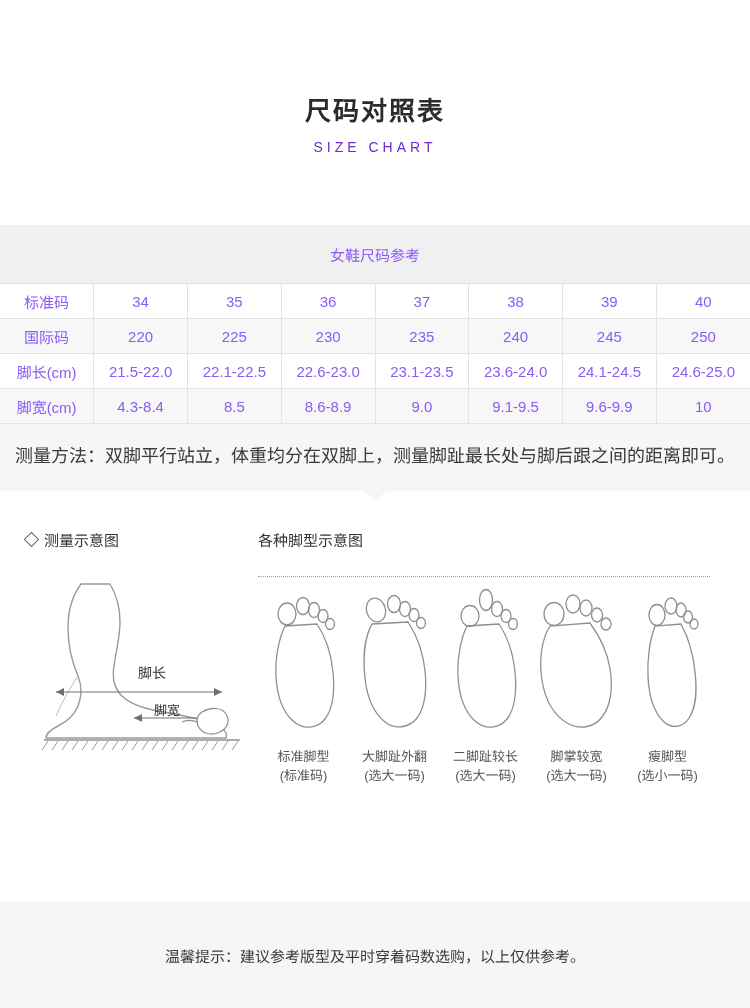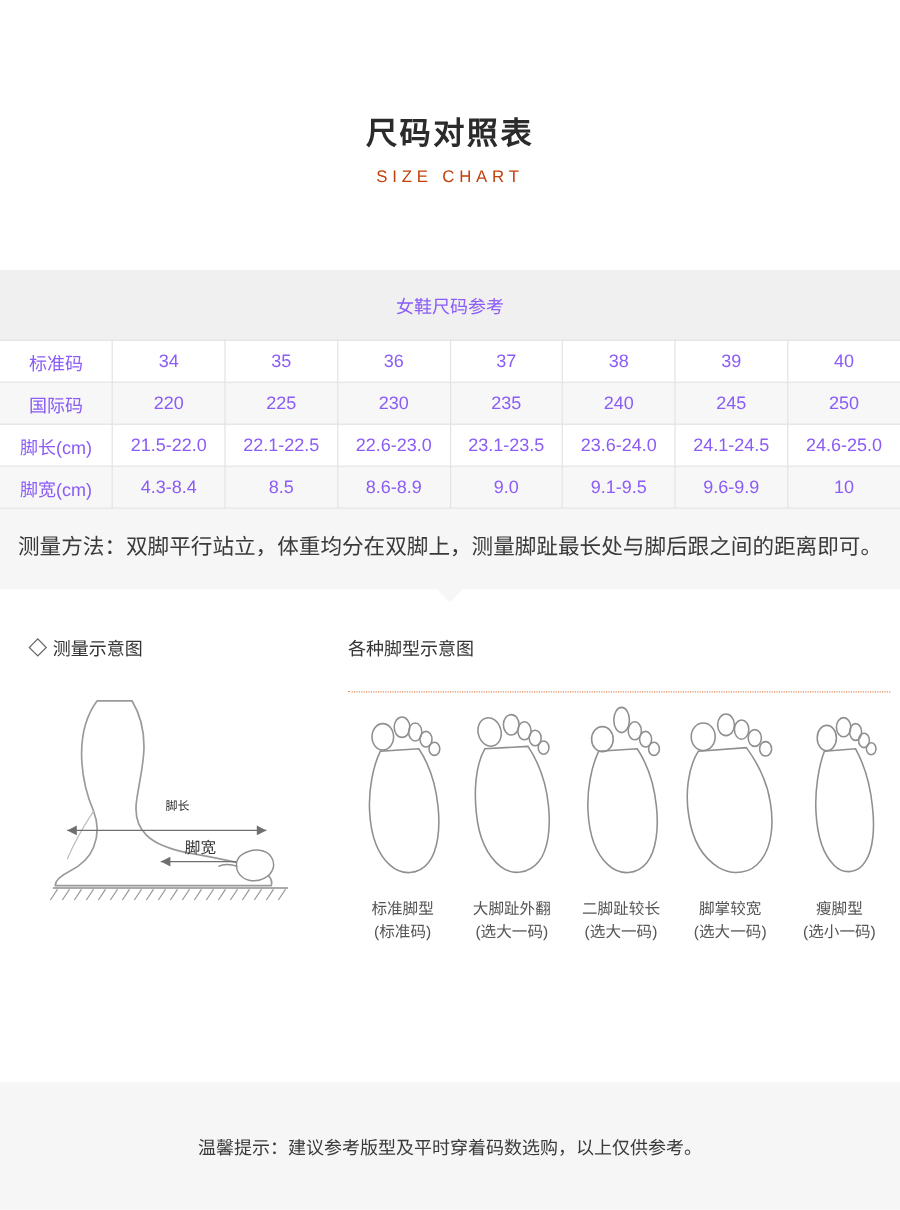--- a/index.html
+++ b/index.html
@@ -30,21 +30,21 @@
   .header-title {
     font-size: 26px;
     font-weight: bold;
     color: #2b2b2b;
     letter-spacing: 2px;
     line-height: 1.2;
   }
   .header-sub {
     margin-top: 12px;
     font-size: 14px;
-    color: #c2410c;
+    color: #6d28d9;
     letter-spacing: 4px;
   }
 
   
   .table-wrap {
     margin-top: 70px;
     width: 750px;
   }
   table.size-table {
     width: 750px;
@@ -108,21 +108,20 @@
     border-right: 11px solid transparent;
     border-top: 11px solid #f6f6f6;
   }
 
   
   .illus {
     position: relative;
     width: 638px;
     padding-top: 38px;
     display: flex;
-    gap: 32px;
   }
   .illus-left {
     width: 258px;
     padding-left: 26px;
     box-sizing: border-box;
   }
   .illus-right {
     flex: 1;
     padding-left: 12px;
     box-sizing: border-box;
@@ -296,21 +295,21 @@
           <polygon points="196,126 188,122 188,130" fill="#6f6f6f"></polygon>
 
           <line x1="108" y1="152" x2="186" y2="152" stroke="#6f6f6f" stroke-width="1"></line>
           <polygon points="108,152 116,148 116,156" fill="#6f6f6f"></polygon>
           <polygon points="186,152 178,148 178,156" fill="#6f6f6f"></polygon>
 
           <path d="M176 146 C186 140 196 142 200 148 C204 154 202 162 194 166
                    C186 170 176 168 172 160 C170 155 171 149 176 146 Z" fill="#fff" stroke="#8f8f8f" stroke-width="1.2"></path>
           <path d="M172 156 C166 154 160 154 156 156" fill="none" stroke="#8f8f8f" stroke-width="1.2"></path>
         </svg>
-        <div style="position:relative; margin-top:-108px; margin-left:112px; font-size:10px; color:#333;">脚长</div>
+        <div style="position:relative; margin-top:-108px; margin-left:112px; font-size:14px; color:#333;">脚长</div>
         <div style="position:relative; margin-top:18px; margin-left:128px; font-size:13px; color:#333;">脚宽</div>
         <div style="height:70px;"></div>
       </div>
     </div>
 
     <div class="illus-right">
       <div class="sec-title">各种脚型示意图</div>
 
       <div style="position:relative;">
 

